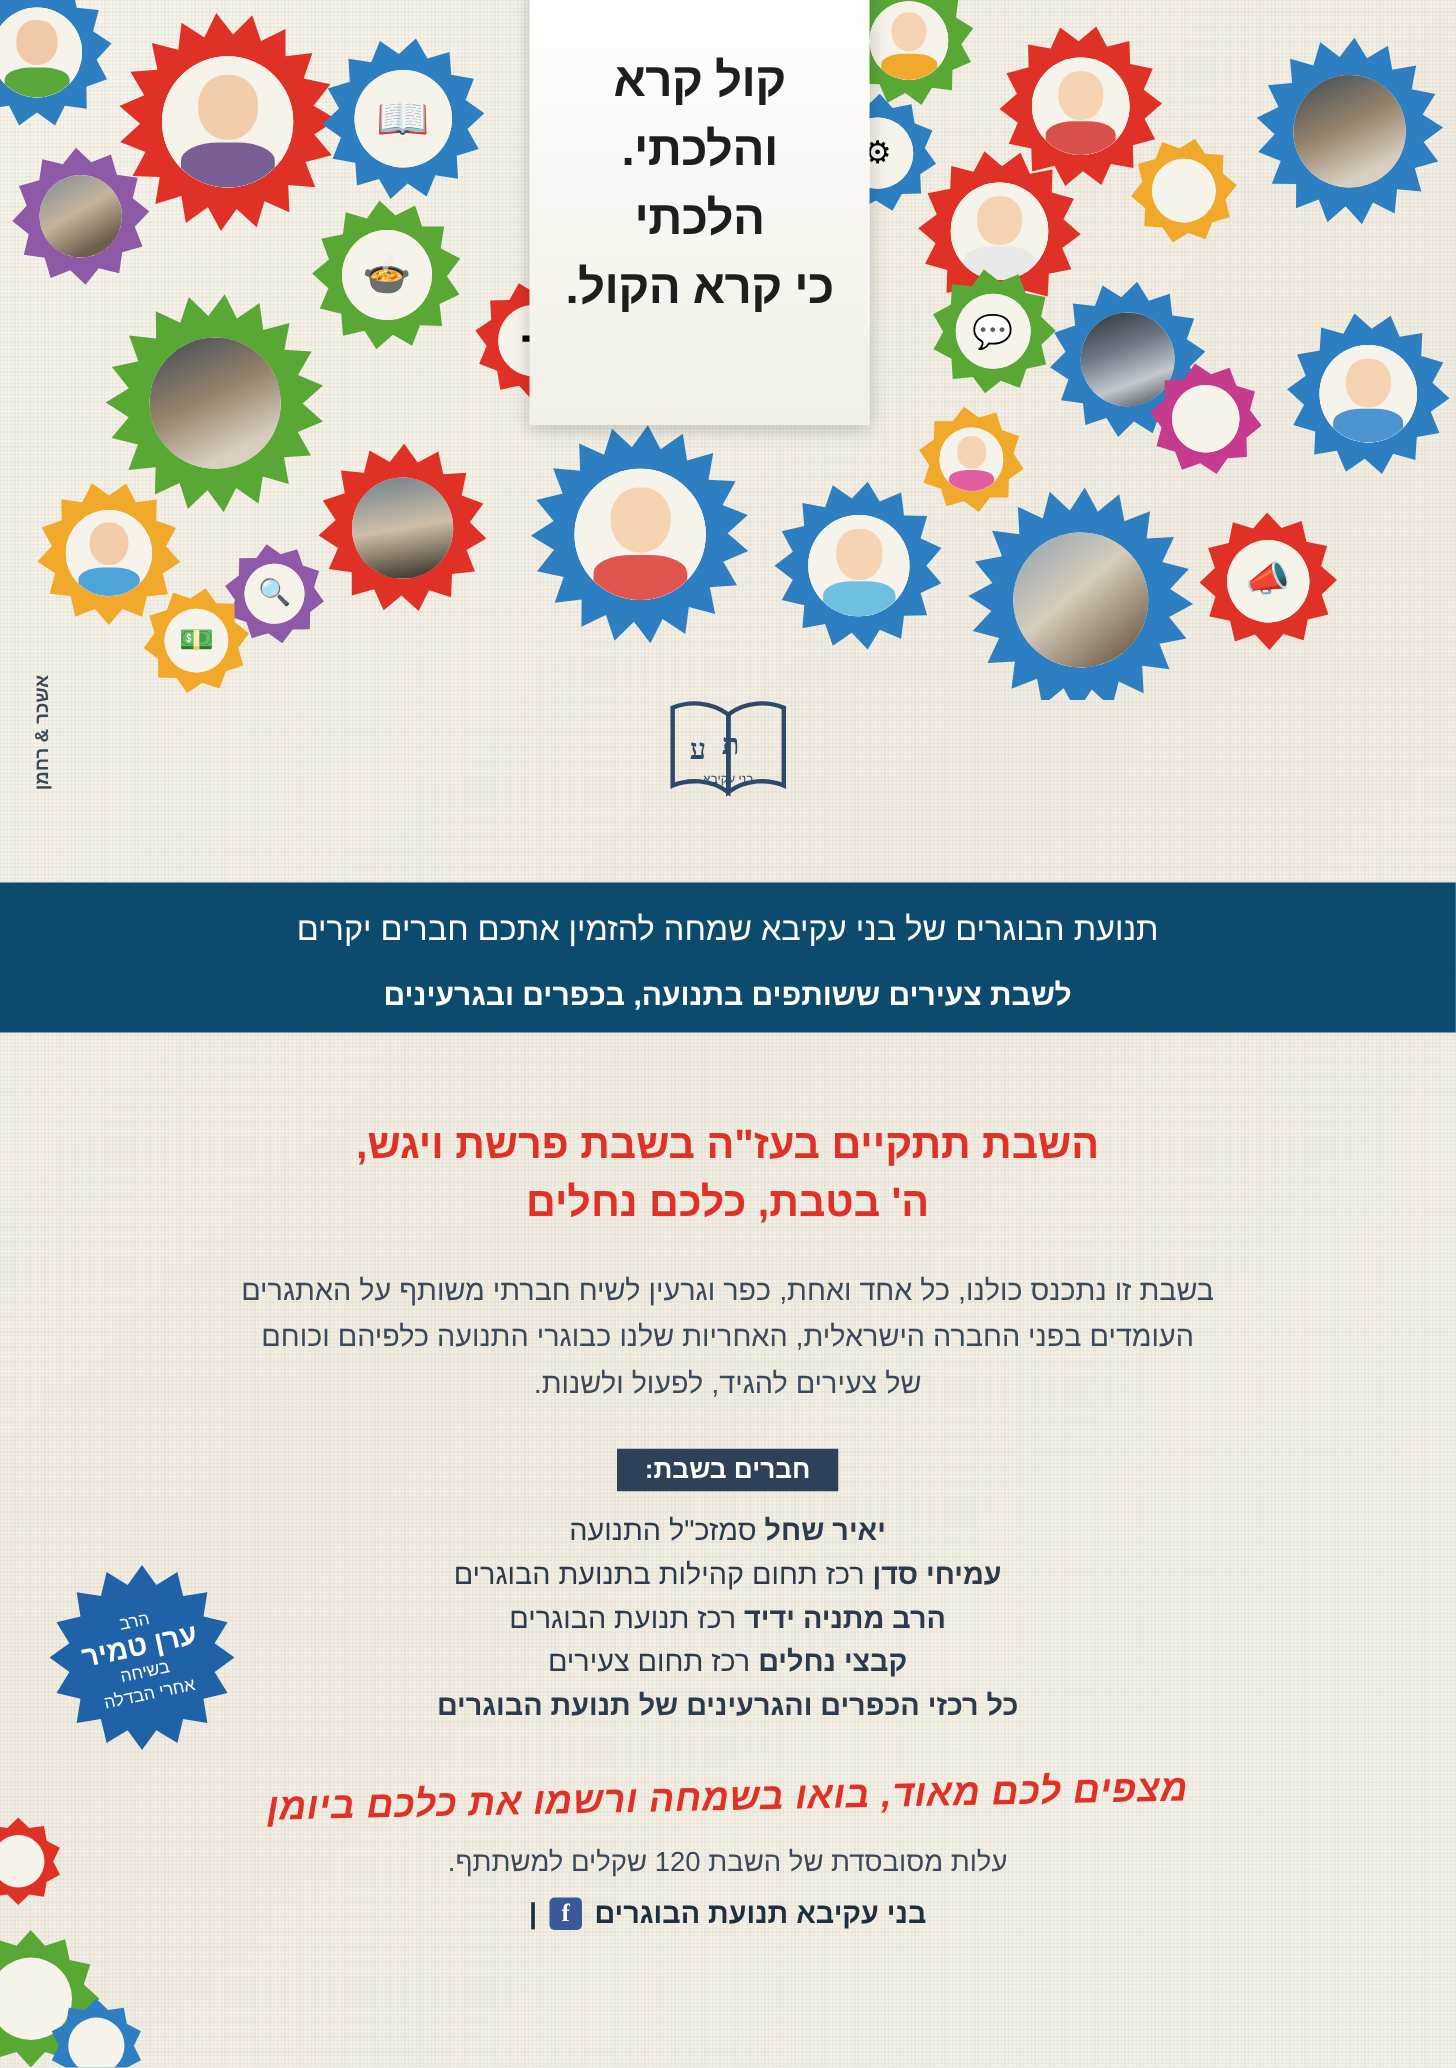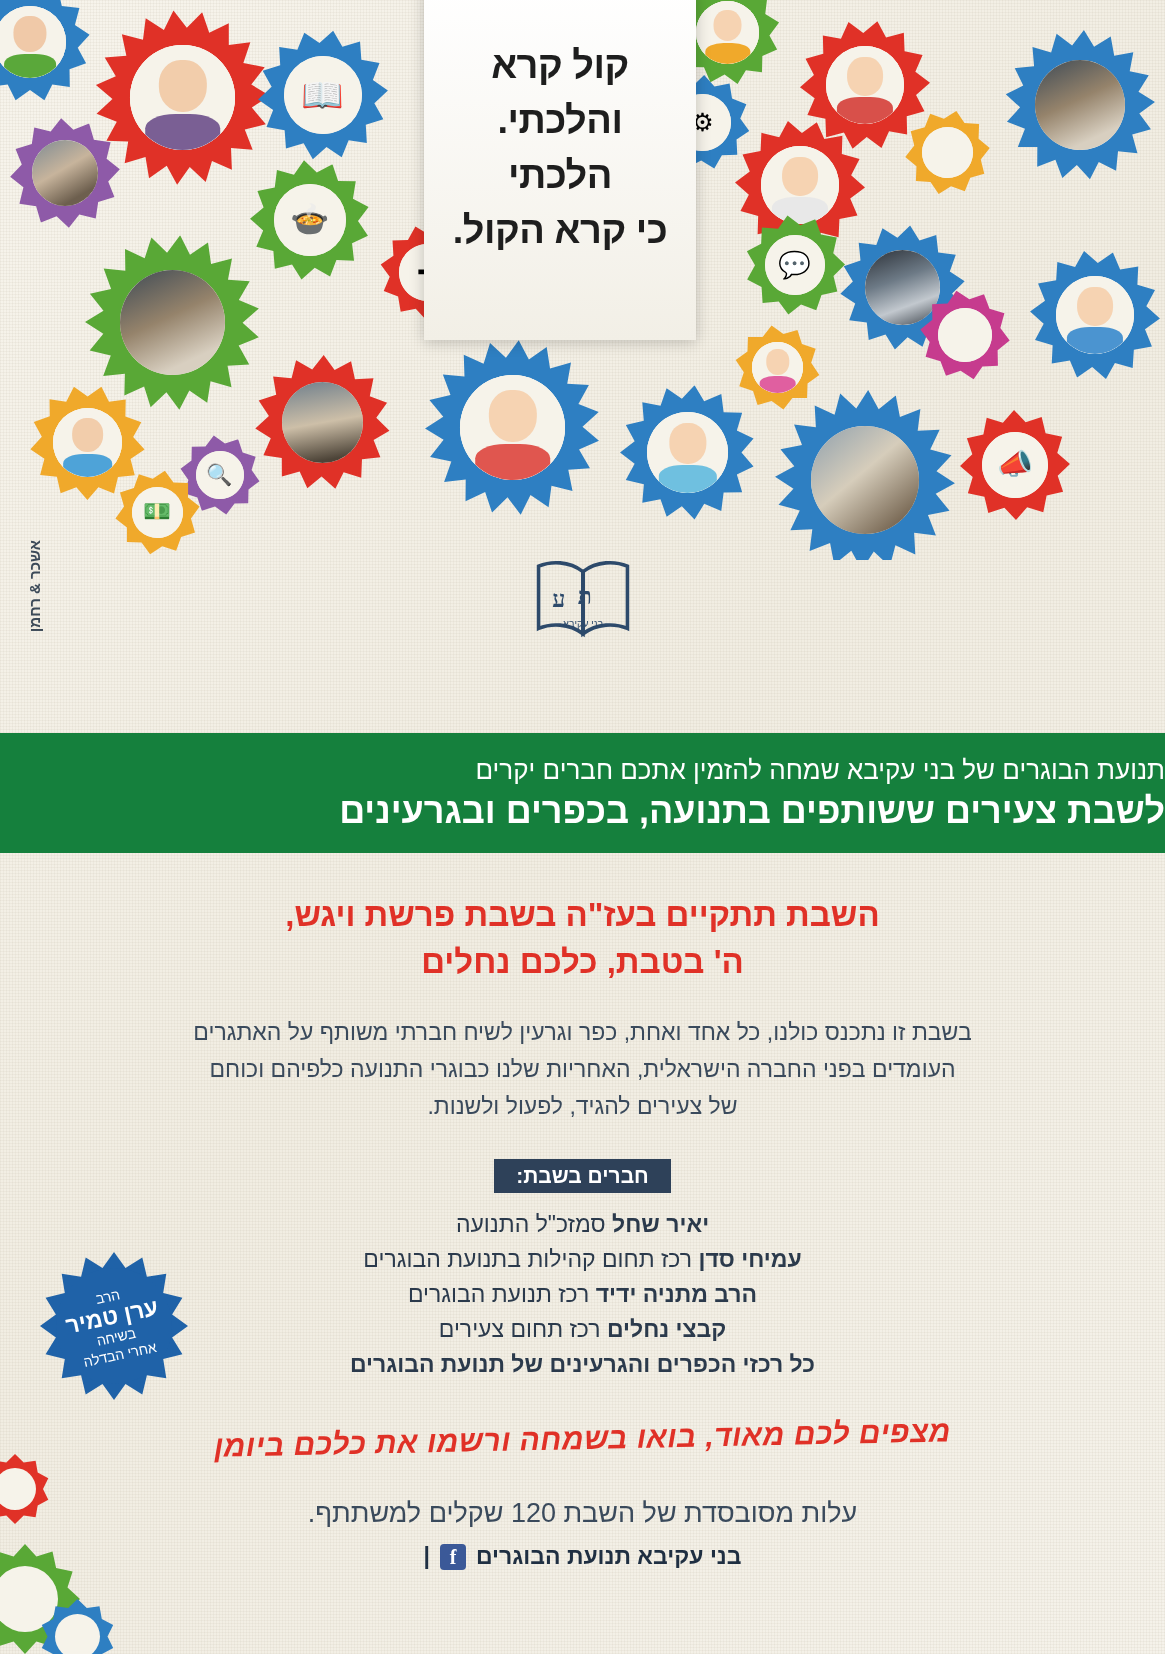--- a/index.html
+++ b/index.html
@@ -138,38 +138,39 @@
     font-size: 24px;
     color: #2d4a6b;
     font-weight: bold;
     font-style: italic;
     letter-spacing: 1px;
   }
 
   
   .dark-bar {
     position: absolute;
-    top: 733px;
+    top: 706px;
     left: 0;
     width: 1165px;
     height: 120px;
-    background: #15803d;
+    background: #0c4a6e;
     z-index: 4;
     color: #ffffff;
+    text-align: center;
     direction: rtl;
   }
   .dark-bar .line1 {
     font-size: 26px;
     padding-top: 22px;
     font-weight: normal;
   }
   .dark-bar .line2 {
-    font-size: 36px;
-    font-weight: bold;
-    margin-top: 4px;
+    font-size: 24px;
+    font-weight: bold;
+    margin-top: 24px;
   }
 
   
   .content {
     position: absolute;
     top: 870px;
     left: 0;
     width: 1165px;
     z-index: 4;
     text-align: center;
@@ -211,23 +212,23 @@
     margin-top: 40px;
     color: #e03127;
     font-size: 30px;
     font-style: italic;
     font-weight: bold;
     letter-spacing: 0.5px;
     transform: rotate(-1.2deg);
   }
 
   .cost {
-    margin-top: 42px;
+    margin-top: 21px;
     color: #3a4a5c;
-    font-size: 27px;
+    font-size: 22px;
   }
   .footer-line {
     margin-top: 14px;
     color: #1f2f42;
     font-size: 23px;
     font-weight: bold;
     display: flex;
     align-items: center;
     justify-content: center;
     gap: 10px;

